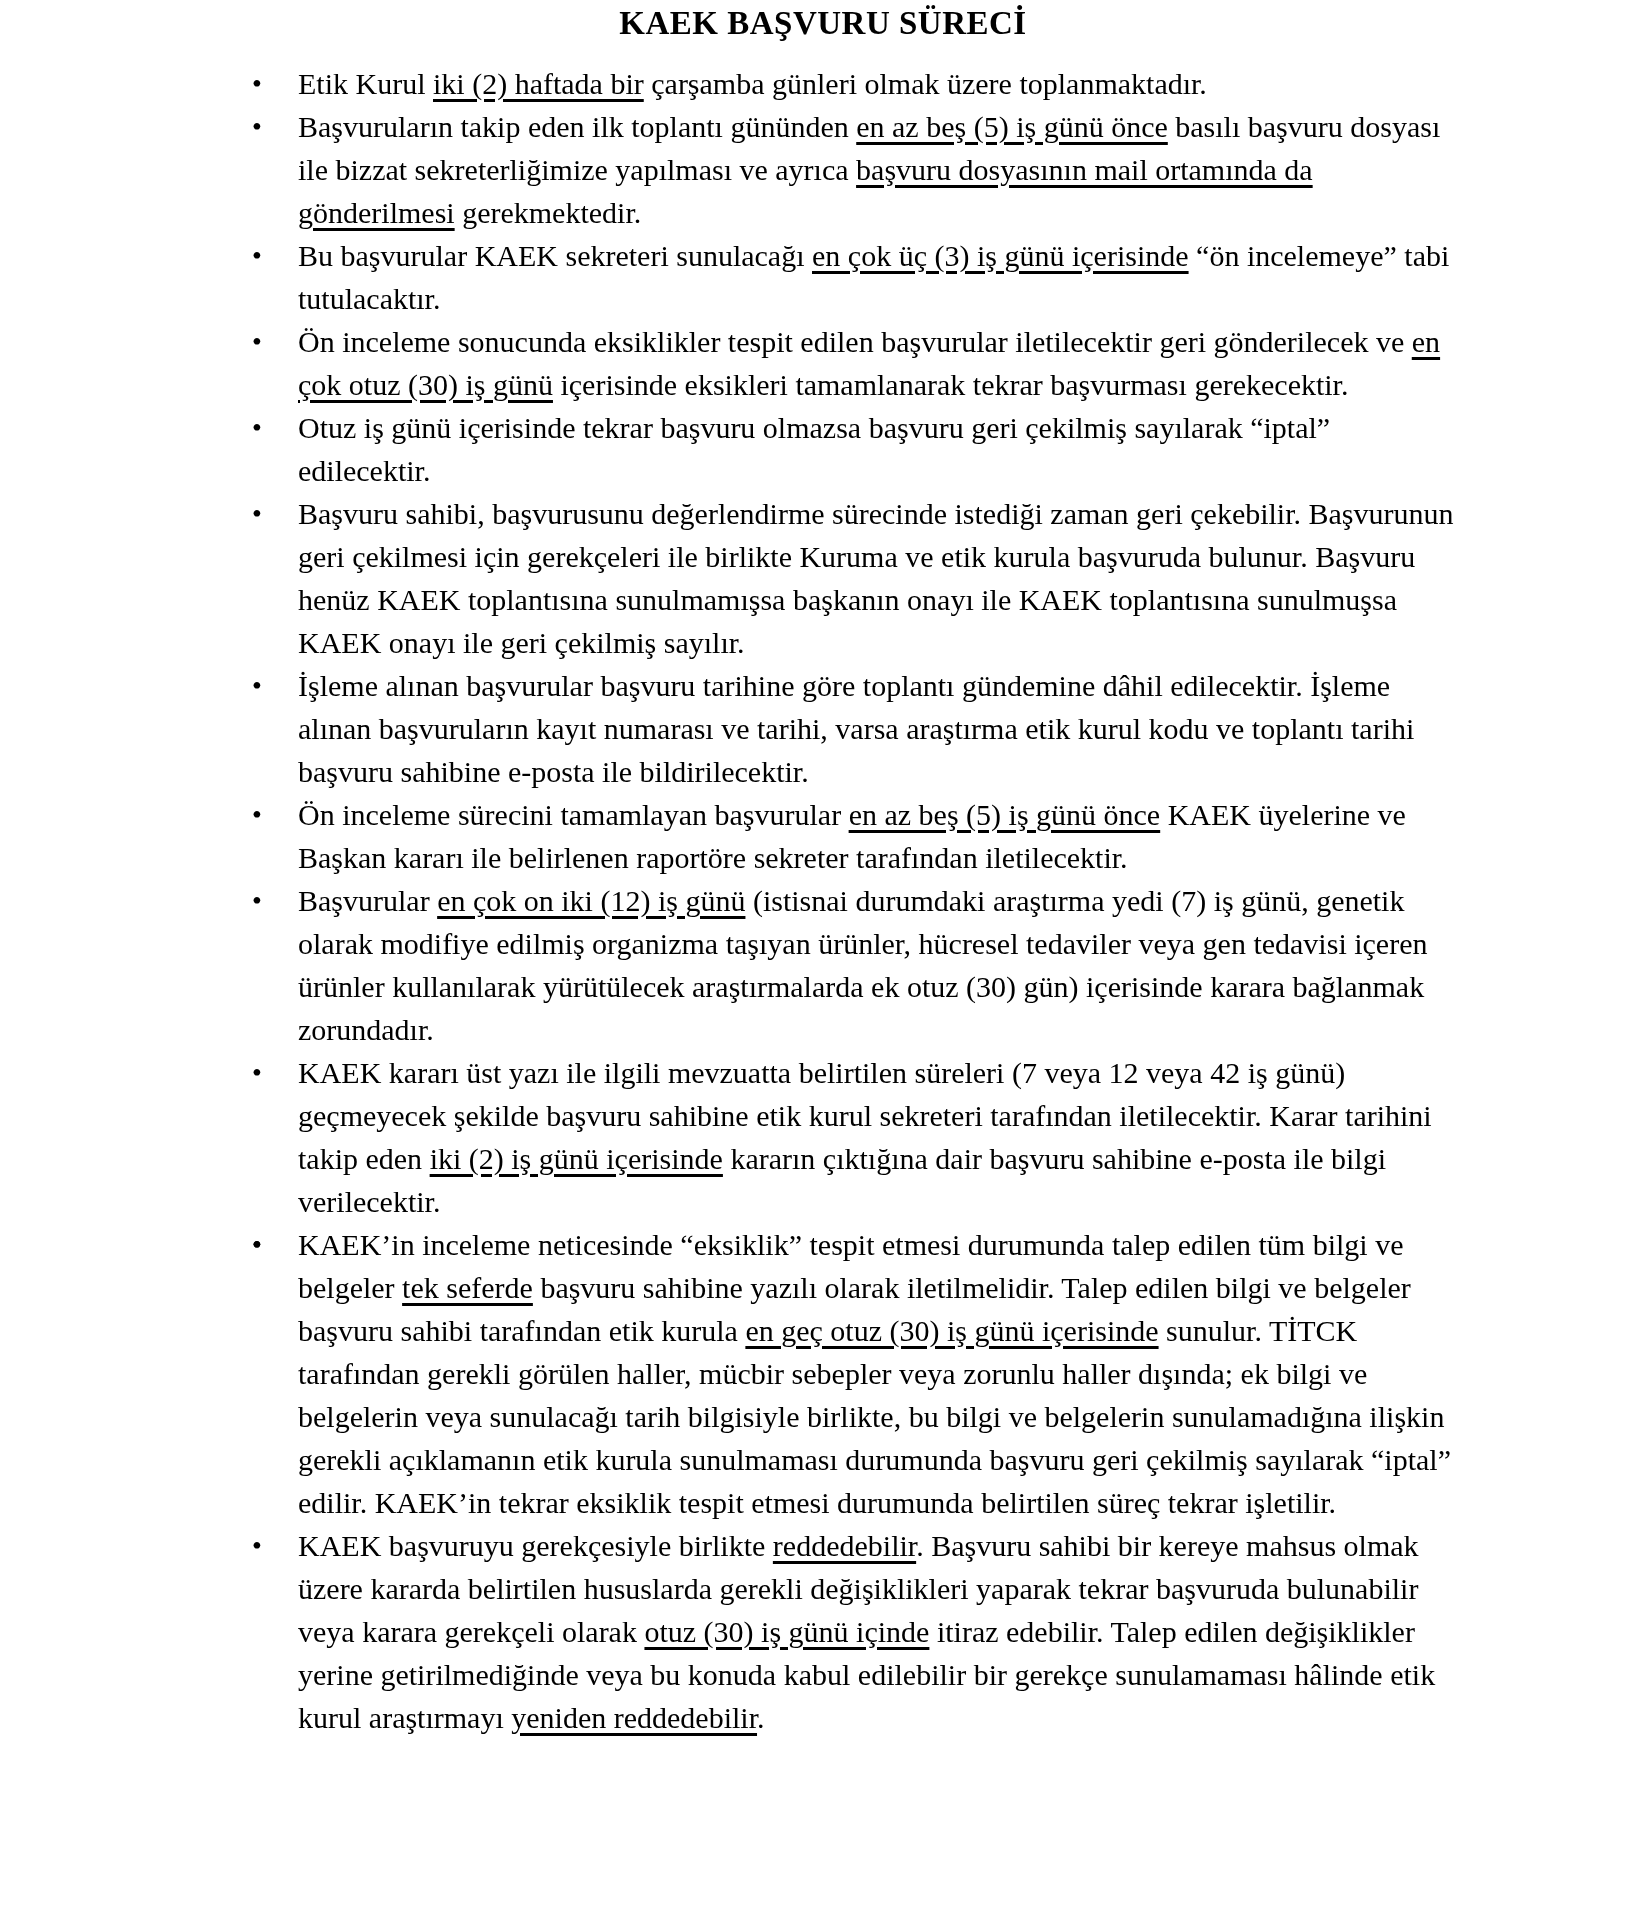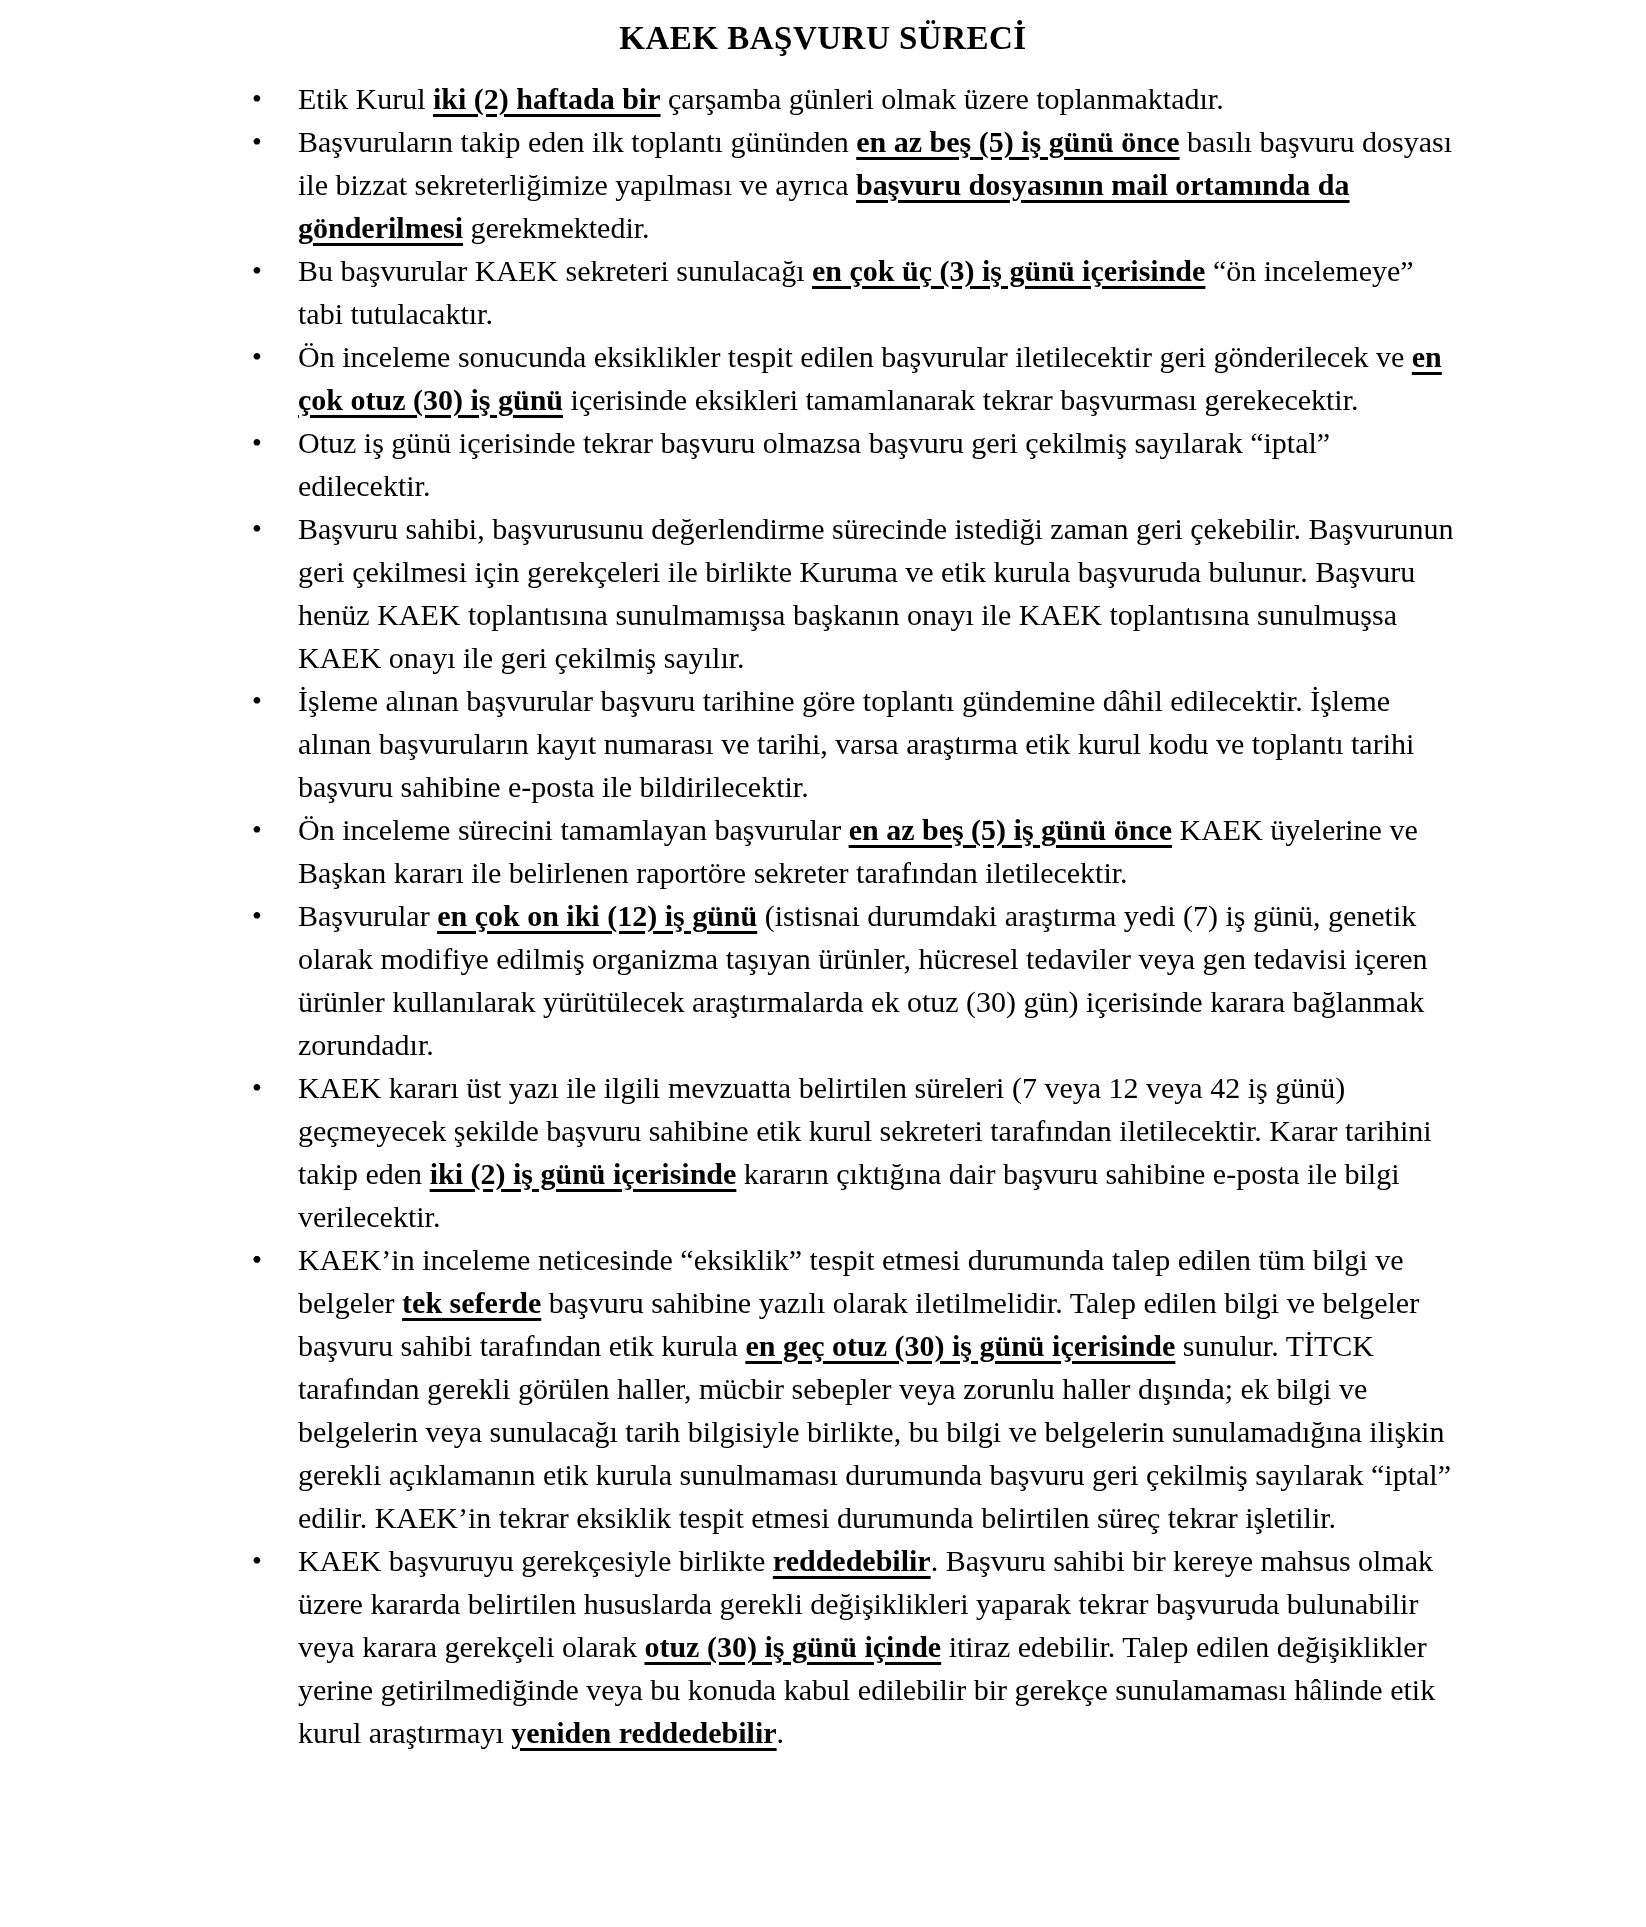--- a/index.html
+++ b/index.html
@@ -10,21 +10,21 @@
   .page {
     position: relative;
     width: 1646px;
     min-height: 1927px;
     background: #ffffff;
     color: #000000;
     font-family: "Liberation Serif", "DejaVu Serif", serif;
     font-size: 30px;
     line-height: 43px;
     box-sizing: border-box;
-    padding-top: 17px;
+    padding-top: 2px;
   }
   .title {
     text-align: center;
     font-weight: bold;
     font-size: 33px;
     line-height: 43px;
     margin: 0 0 17px 0;
     letter-spacing: 0.5px;
   }
   ul.blist {
@@ -42,21 +42,21 @@
     position: absolute;
     left: -46px;
     top: 0;
     font-size: 28px;
     line-height: 43px;
   }
   .seg {
     font-weight: normal;
   }
   .emph {
-    font-weight: bold;
+    font-weight: normal;
     text-decoration: underline;
     text-decoration-thickness: 3px;
     text-underline-offset: 5px;
     text-align: right;
   }
 </style>
 </head>
 <body>
 
 <div class="page">

